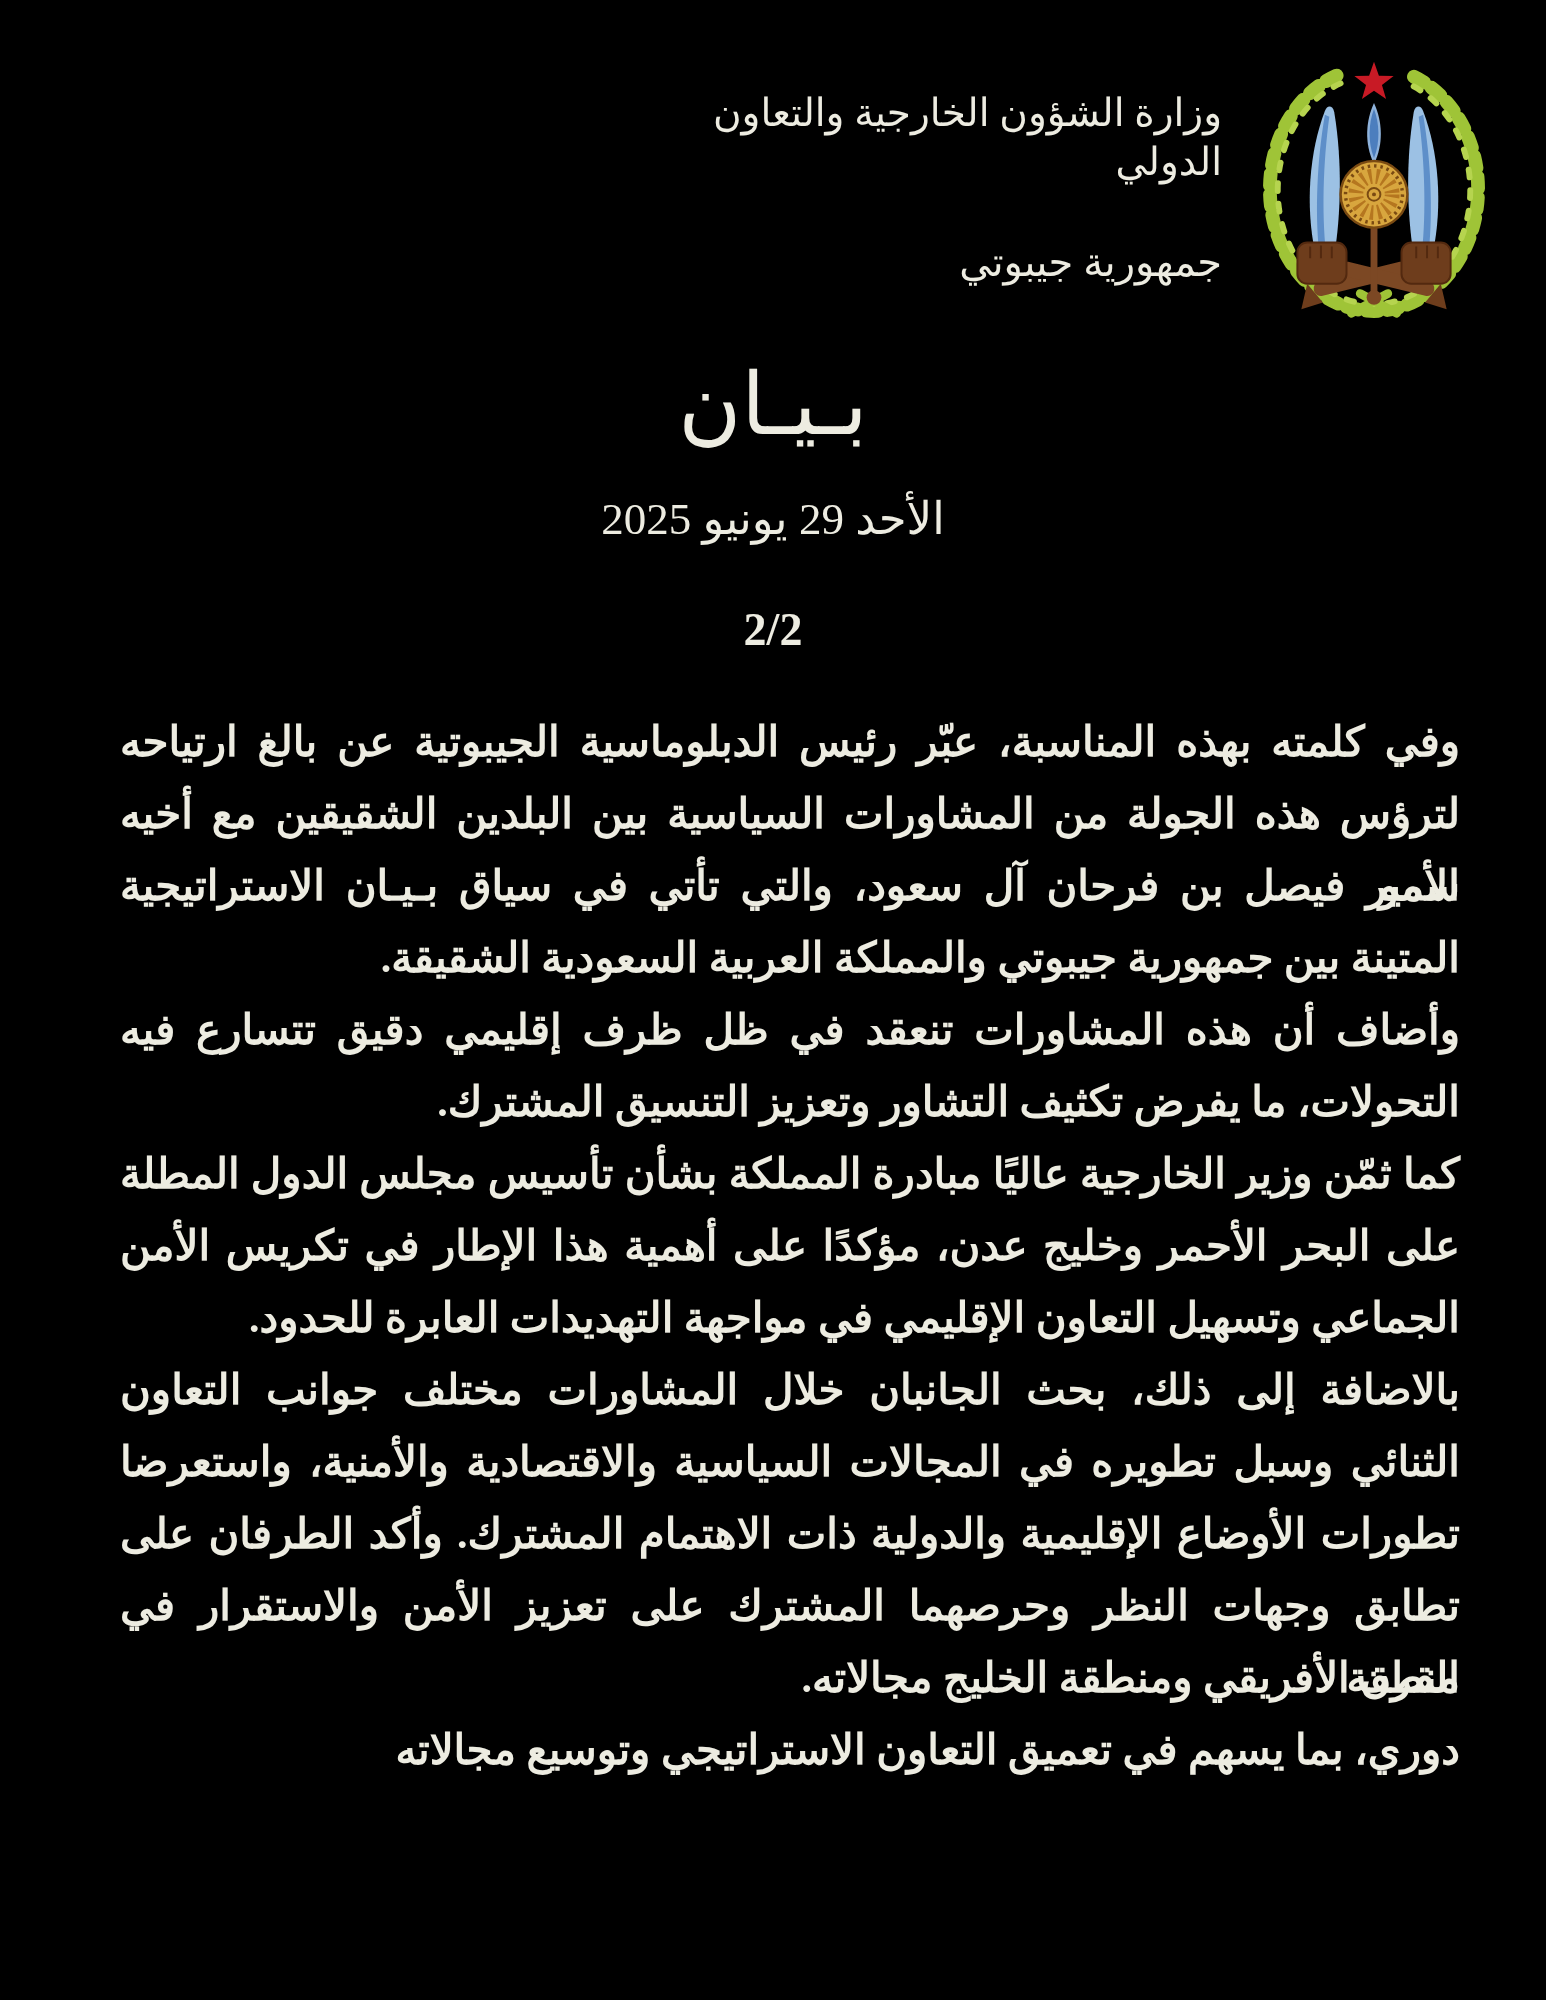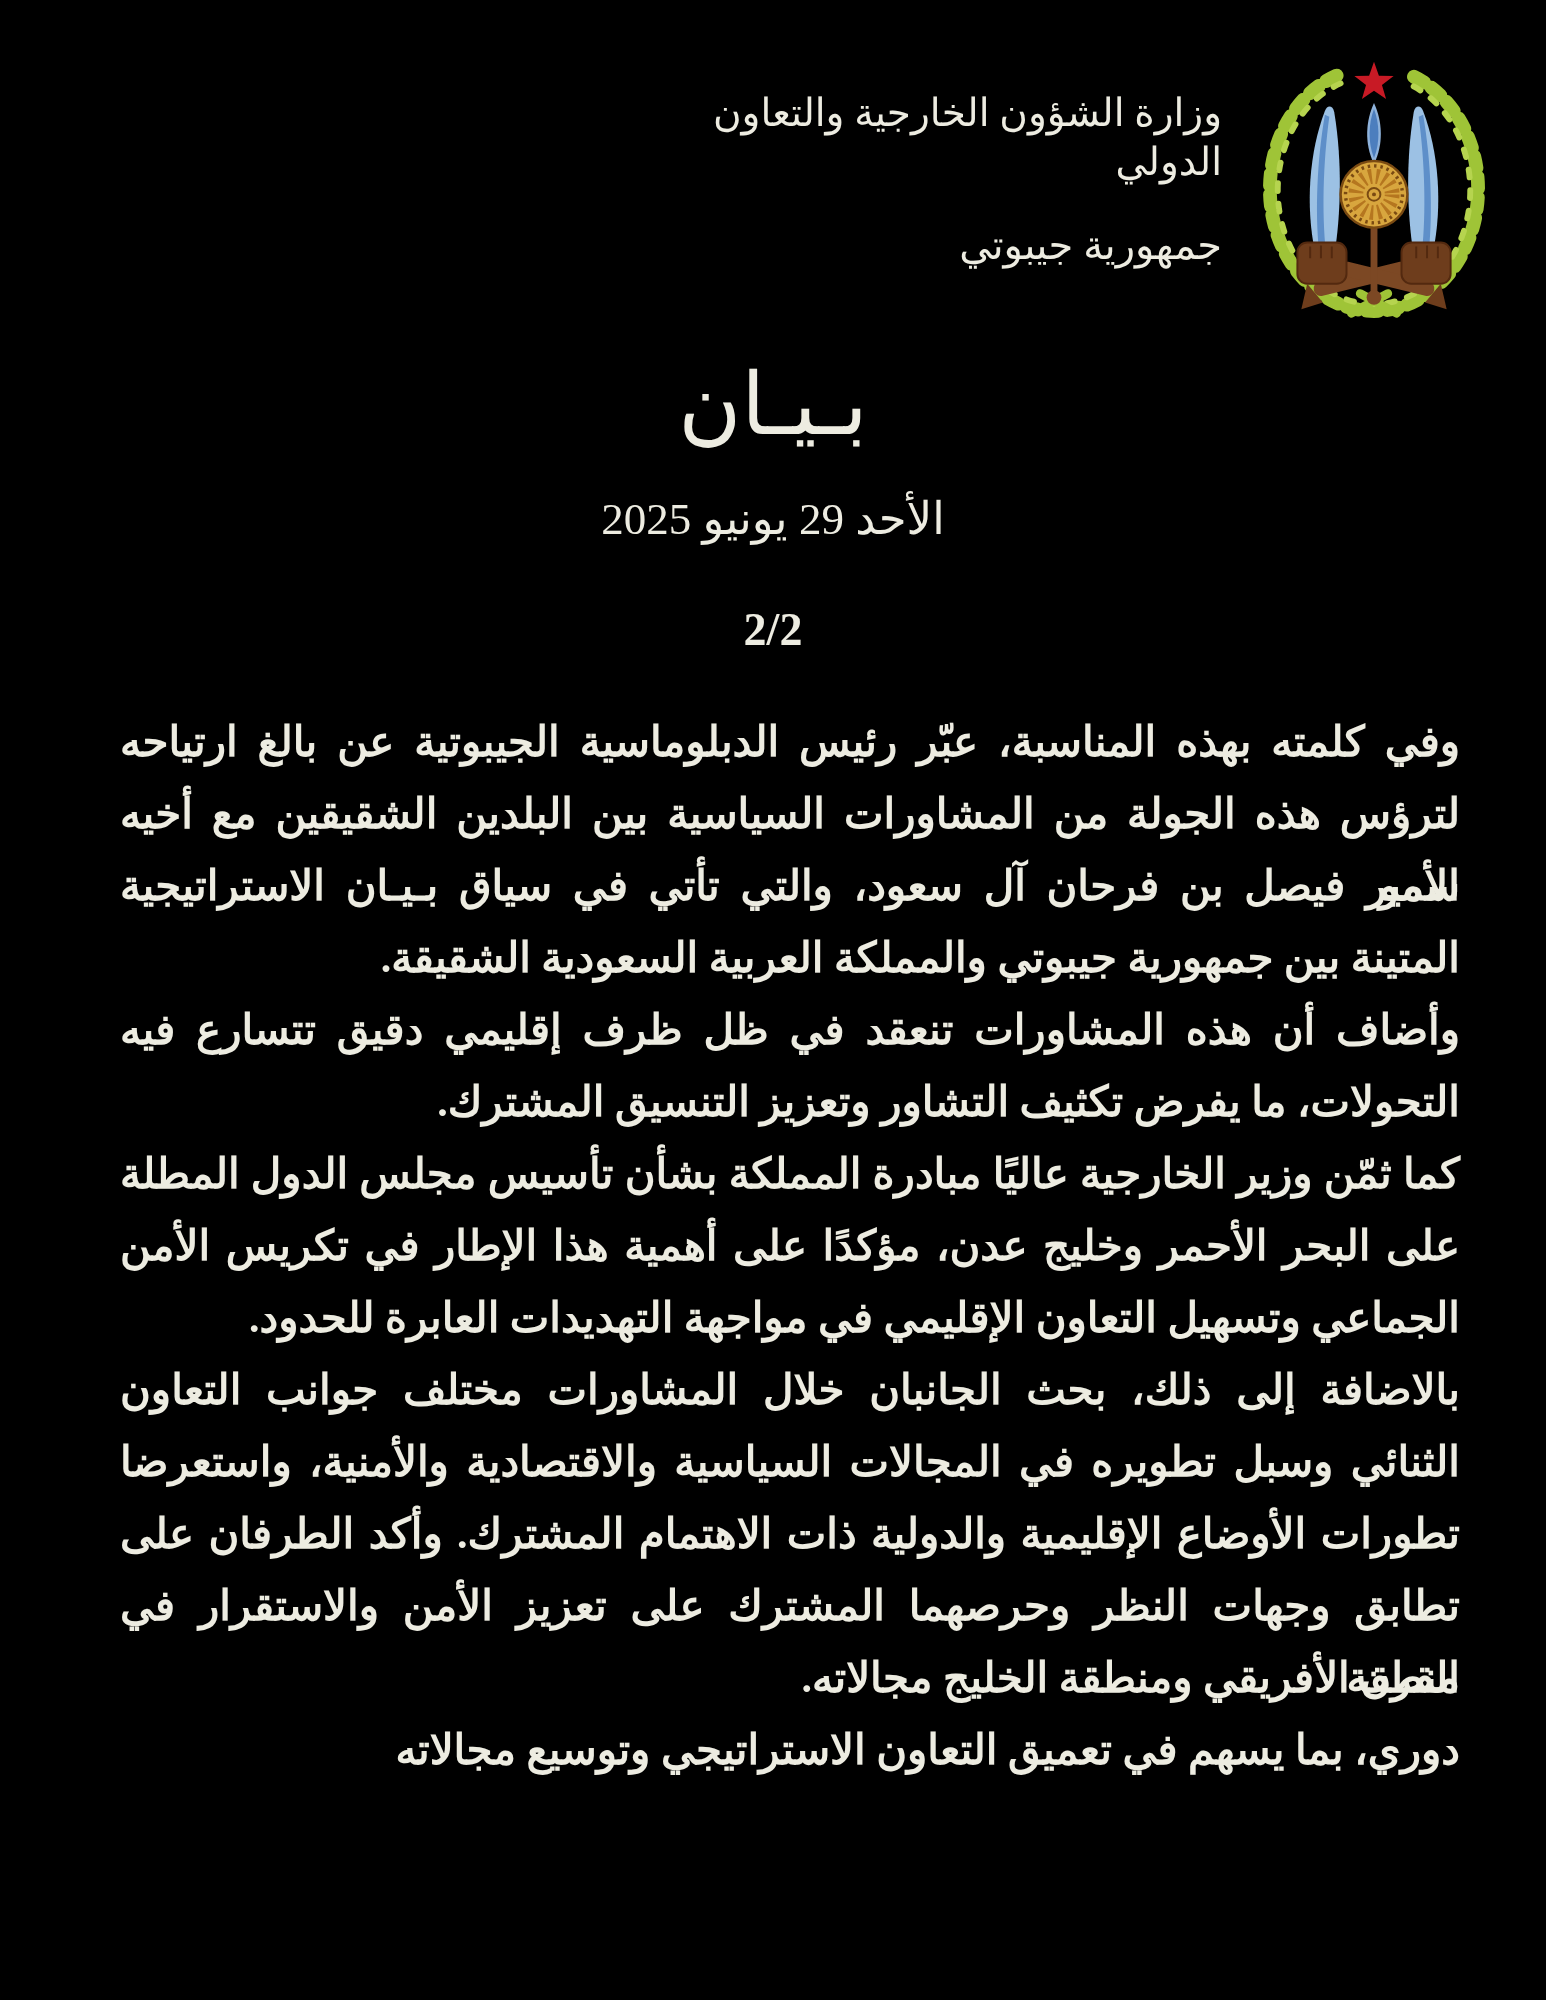--- a/index.html
+++ b/index.html
@@ -15,21 +15,21 @@
     color:#EDECE1;
     font-family:Liberation Serif, serif;
   }
   
   .header-text {
     position:absolute; top:88px; right:324px;
     text-align:right; direction:rtl;
     color:#EDECE1;
   }
   .ministry-line { font-size:39px; line-height:49px; font-weight:normal; }
-  .country { margin-top:36px; font-size:40px; line-height:48px; }
+  .country { margin-top:53px; font-size:40px; line-height:48px; }
   .emblem { position:absolute; top:50px; right:54px; width:236px; height:275px; }
   
   .title {
     position:absolute; top:340px; left:0; right:0;
     margin:13px; text-align:center; direction:rtl;
     font-size:86px; line-height:104px; font-weight:normal;
     color:#EDECE1;
   }
   .date {
     position:absolute; top:490px; left:0; right:0;

